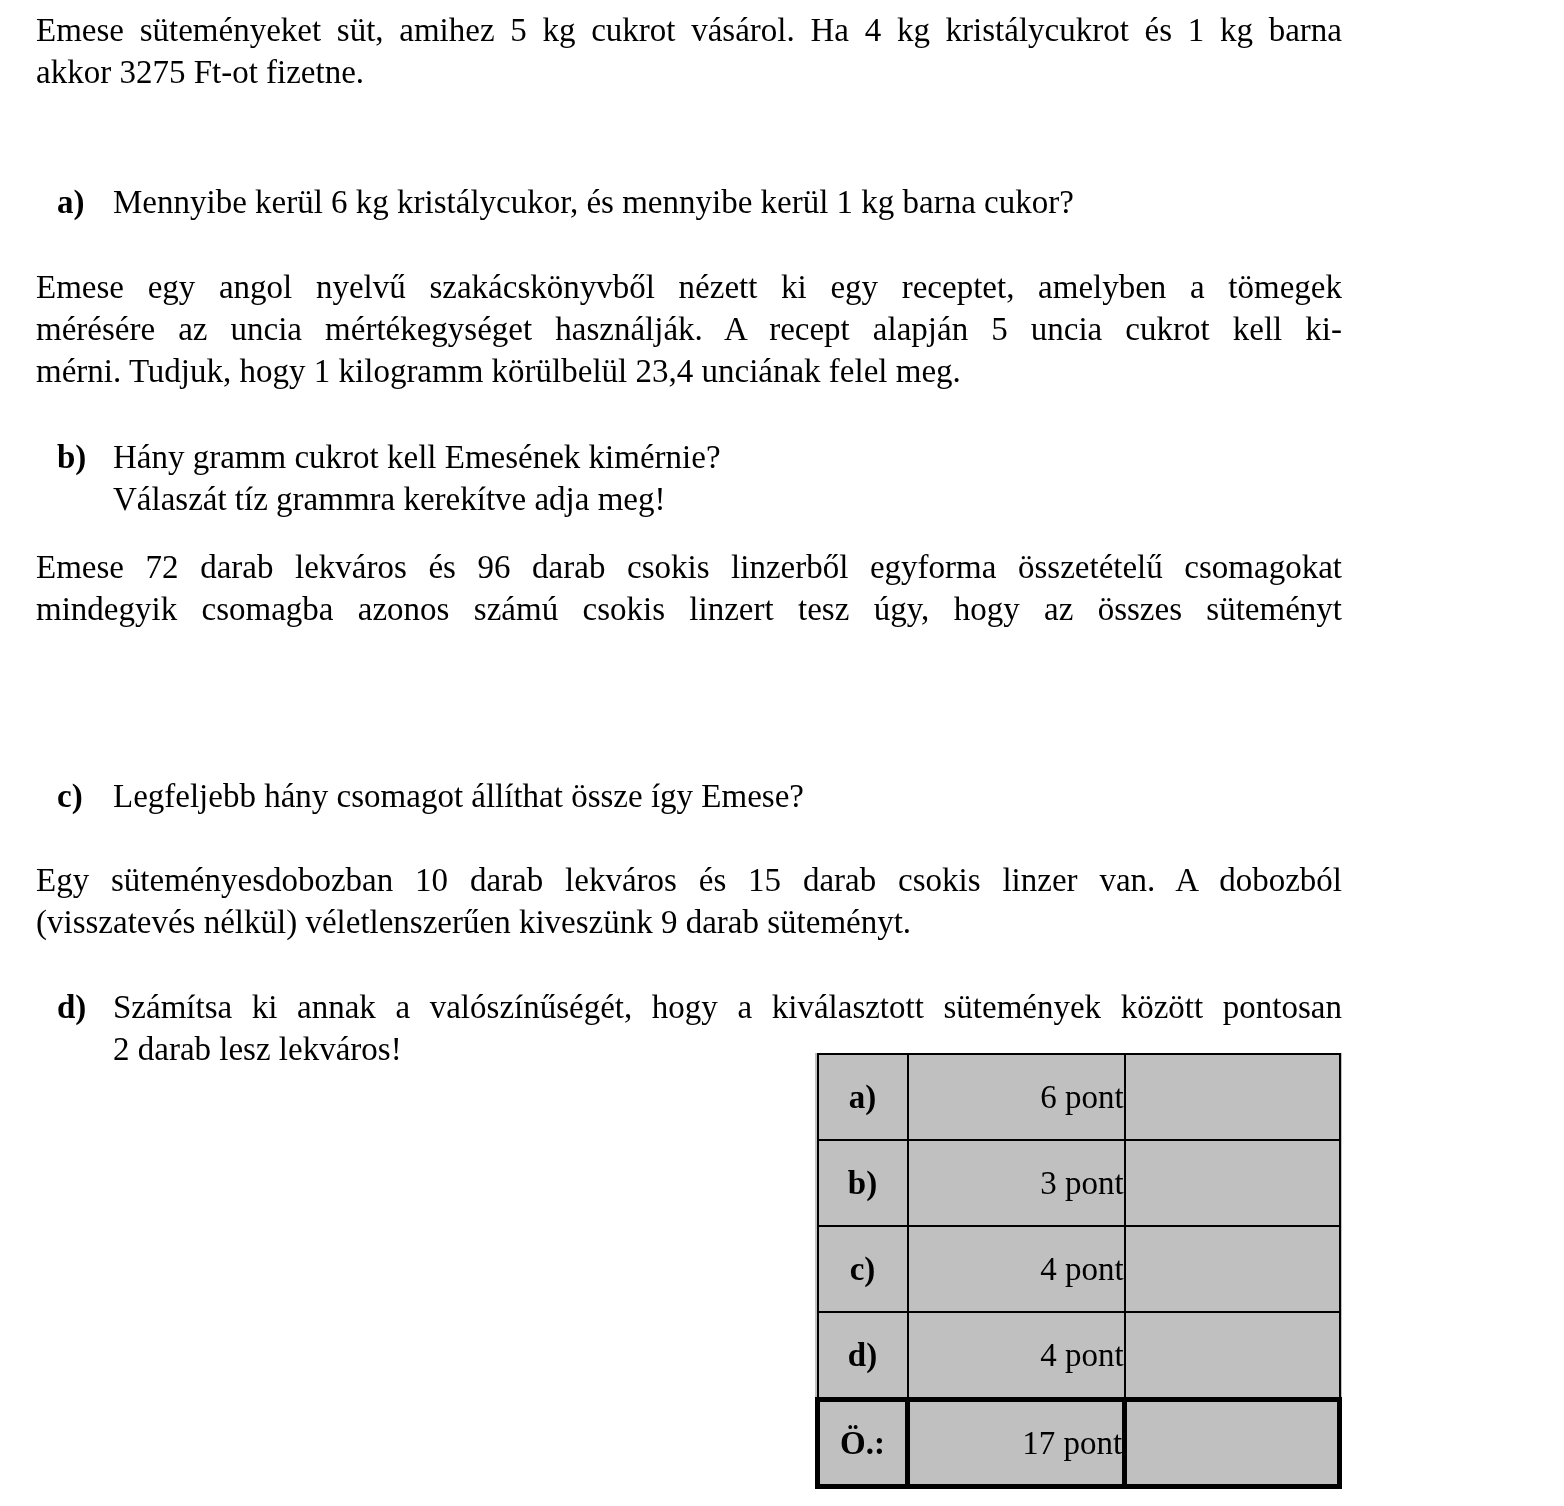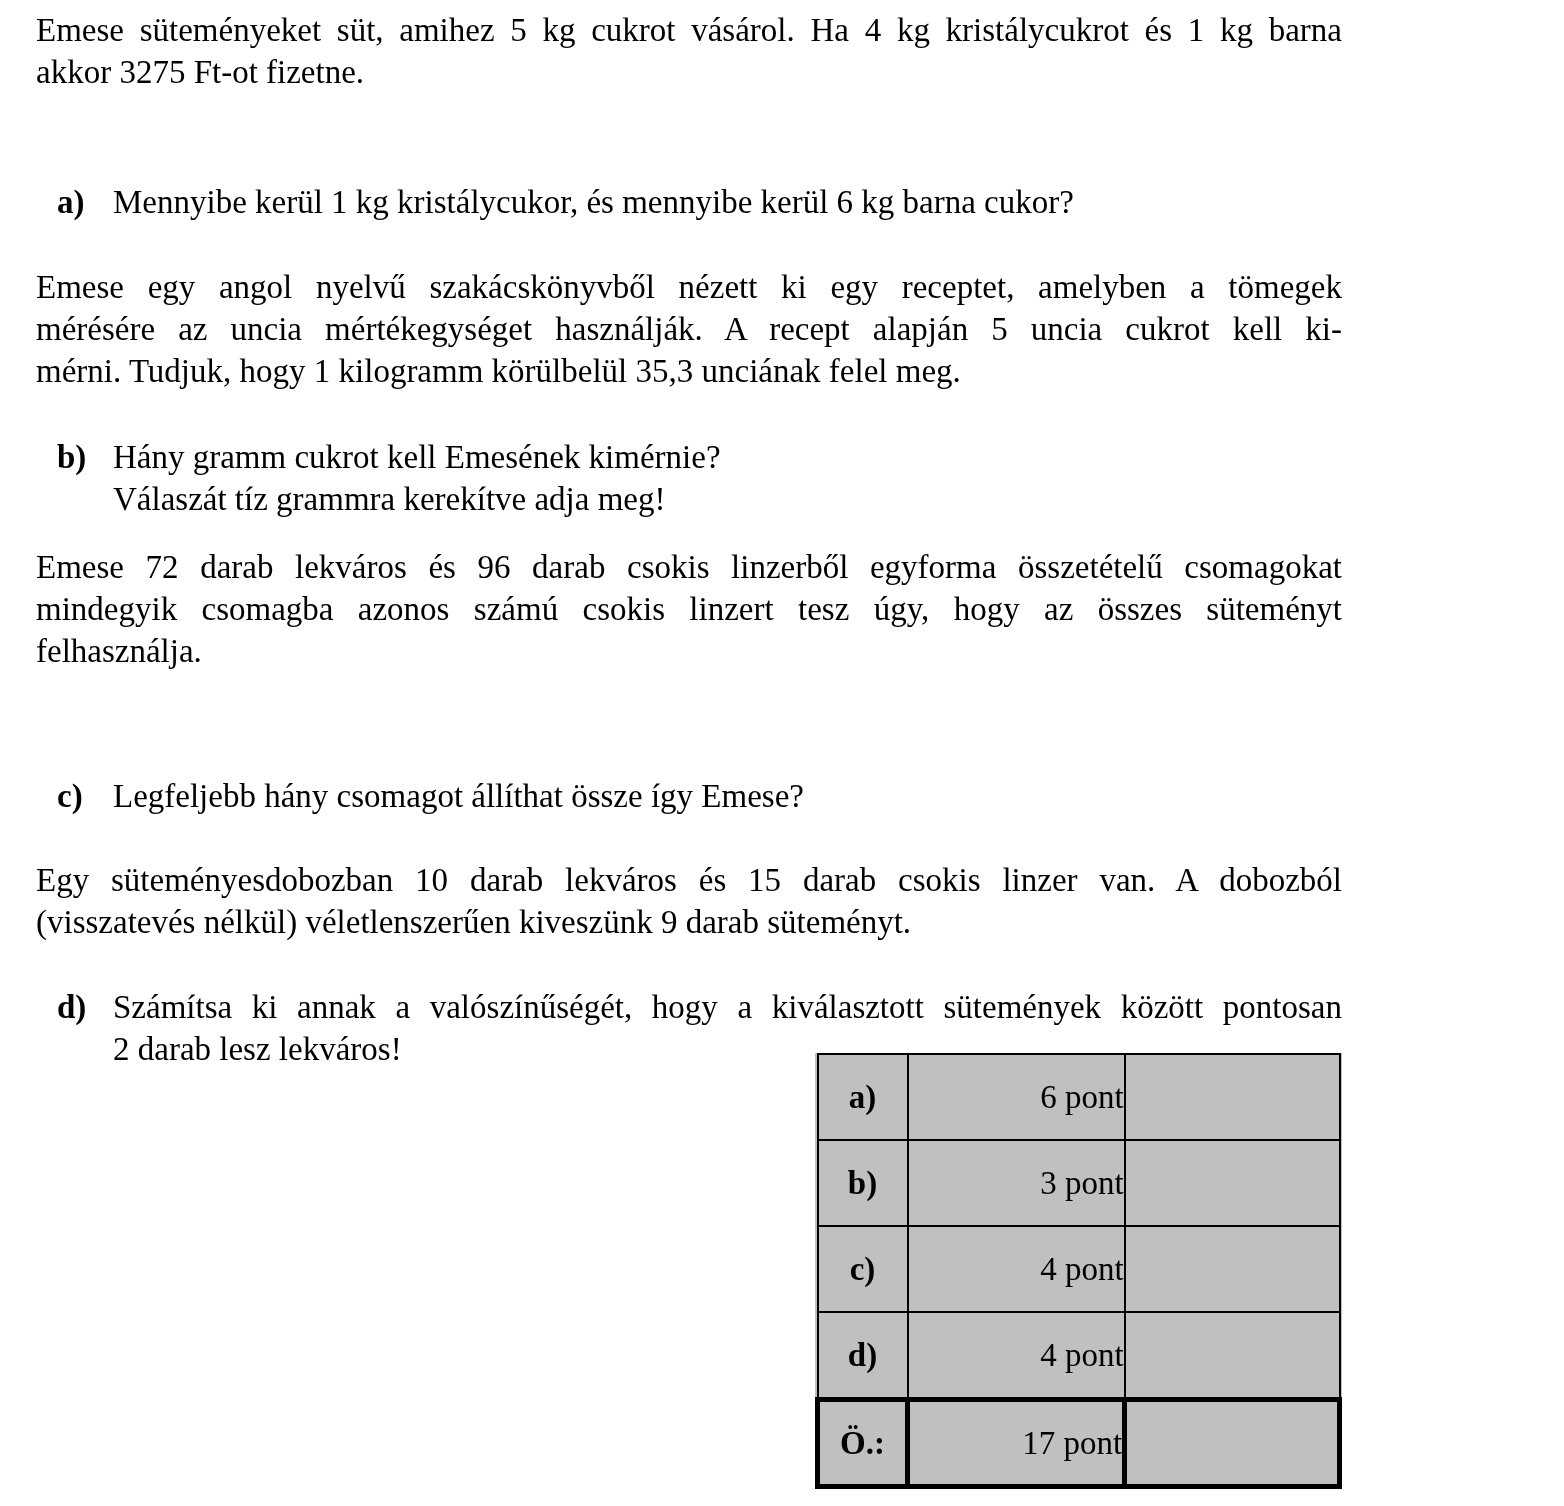--- a/index.html
+++ b/index.html
@@ -90,42 +90,41 @@
 <body>
 
 <div class="para" style="top: 9px;">
   <span class="ln">Emese süteményeket süt, amihez 5 kg cukrot vásárol. Ha 4 kg kristálycukrot és 1 kg barna</span>
   <span class="ln last">akkor 3275 Ft-ot fizetne.</span>
 </div>
 
 <div class="q" style="top: 181px;">
   <span class="label">a)</span>
   <div class="text">
-    <span class="ln">Mennyibe kerül 1 kg kristálycukor, és mennyibe kerül 6 kg barna cukor?</span>
+    <span class="ln">Mennyibe kerül 6 kg kristálycukor, és mennyibe kerül 1 kg barna cukor?</span>
   </div>
 </div>
 
 <div class="para" style="top: 266px;">
   <span class="ln">Emese egy angol nyelvű szakácskönyvből nézett ki egy receptet, amelyben a tömegek</span>
   <span class="ln">mérésére az uncia mértékegységet használják. A recept alapján 5 uncia cukrot kell ki-</span>
-  <span class="ln last">mérni. Tudjuk, hogy 1 kilogramm körülbelül 35,3 unciának felel meg.</span>
+  <span class="ln last">mérni. Tudjuk, hogy 1 kilogramm körülbelül 23,4 unciának felel meg.</span>
 </div>
 
 <div class="q" style="top: 436px;">
   <span class="label">b)</span>
   <div class="text">
     <span class="ln">Hány gramm cukrot kell Emesének kimérnie?</span>
     <span class="ln">Válaszát tíz grammra kerekítve adja meg!</span>
   </div>
 </div>
 
 <div class="para" style="top: 546px;">
   <span class="ln">Emese 72 darab lekváros és 96 darab csokis linzerből egyforma összetételű csomagokat</span>
   <span class="ln">mindegyik csomagba azonos számú csokis linzert tesz úgy, hogy az összes süteményt</span>
-  <span class="ln last">felhasználja.</span>
 </div>
 
 <div class="q" style="top: 775px;">
   <span class="label">c)</span>
   <div class="text">
     <span class="ln">Legfeljebb hány csomagot állíthat össze így Emese?</span>
   </div>
 </div>
 
 <div class="para" style="top: 859px;">

